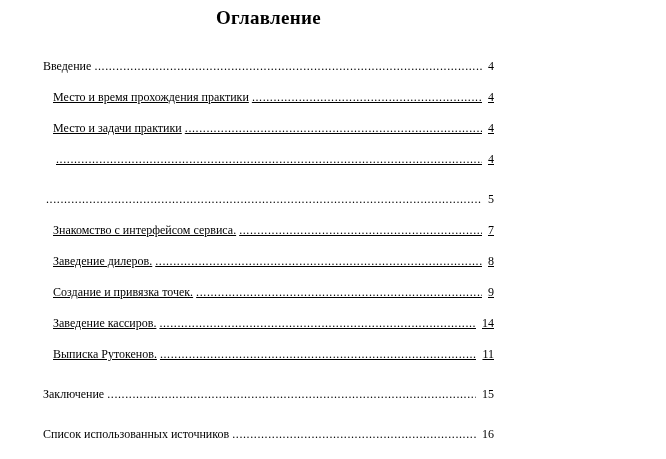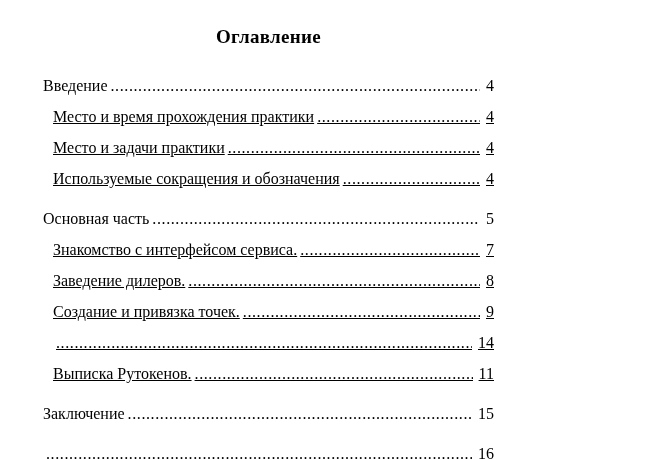--- a/index.html
+++ b/index.html
@@ -11,41 +11,41 @@
     width: 666px;
     height: 459px;
     font-family: "Liberation Serif", "DejaVu Serif", serif;
     color: #000000;
     overflow: hidden;
   }
   .page {
     box-sizing: border-box;
     width: 552px;
     height: 459px;
-    padding: 25px 58px 0 43px;
+    padding: 6px 58px 0 43px;
     background: #ffffff;
     border-radius: 24px;
   }
   .doc-title {
     margin: 0;
     font-size: 19px;
     line-height: 24px;
     font-weight: bold;
     text-align: center;
     letter-spacing: 0.3px;
   }
   .toc {
     padding-top: 12px;
   }
   .toc-row {
     display: flex;
     align-items: center;
     height: 31px;
     line-height: 31px;
-    font-size: 16px;
+    font-size: 12px;
   }
   .toc-row.lvl1 { margin-top: 9px; }
   .toc-row.lvl2 { padding-left: 10px; text-decoration: underline; }
   .toc-label {
     white-space: nowrap;
     flex: 0 0 auto;
   }
   .toc-dots {
     flex: 1 1 auto;
     overflow: hidden;
@@ -77,56 +77,56 @@
     <span class="toc-label">Место и время прохождения практики</span>
     <span class="toc-dots">..........................................................................................................................................................................</span>
     <span class="toc-page">4</span>
   </div>
       <div class="toc-row lvl2">
     <span class="toc-label">Место и задачи практики</span>
     <span class="toc-dots">..........................................................................................................................................................................</span>
     <span class="toc-page">4</span>
   </div>
       <div class="toc-row lvl2">
-    <span class="toc-label">Используемые сокращения и обозначения</span>
     <span class="toc-dots">..........................................................................................................................................................................</span>
     <span class="toc-page">4</span>
   </div>
       <div class="toc-row lvl1">
-    <span class="toc-label">Основная часть</span>
     <span class="toc-dots">..........................................................................................................................................................................</span>
     <span class="toc-page">5</span>
   </div>
       <div class="toc-row lvl2">
     <span class="toc-label">Знакомство с интерфейсом сервиса.</span>
     <span class="toc-dots">..........................................................................................................................................................................</span>
     <span class="toc-page">7</span>
   </div>
       <div class="toc-row lvl2">
     <span class="toc-label">Заведение дилеров.</span>
     <span class="toc-dots">..........................................................................................................................................................................</span>
     <span class="toc-page">8</span>
   </div>
       <div class="toc-row lvl2">
     <span class="toc-label">Создание и привязка точек.</span>
     <span class="toc-dots">..........................................................................................................................................................................</span>
     <span class="toc-page">9</span>
   </div>
       <div class="toc-row lvl2">
+    <span class="toc-label">Заведение кассиров.</span>
     <span class="toc-dots">..........................................................................................................................................................................</span>
     <span class="toc-page">14</span>
   </div>
       <div class="toc-row lvl2">
     <span class="toc-label">Выписка Рутокенов.</span>
     <span class="toc-dots">..........................................................................................................................................................................</span>
     <span class="toc-page">11</span>
   </div>
       <div class="toc-row lvl1">
     <span class="toc-label">Заключение</span>
     <span class="toc-dots">..........................................................................................................................................................................</span>
     <span class="toc-page">15</span>
   </div>
       <div class="toc-row lvl1">
+    <span class="toc-label">Список использованных источников</span>
     <span class="toc-dots">..........................................................................................................................................................................</span>
     <span class="toc-page">16</span>
   </div>
     </div>
 </div>
 
 </body></html>

